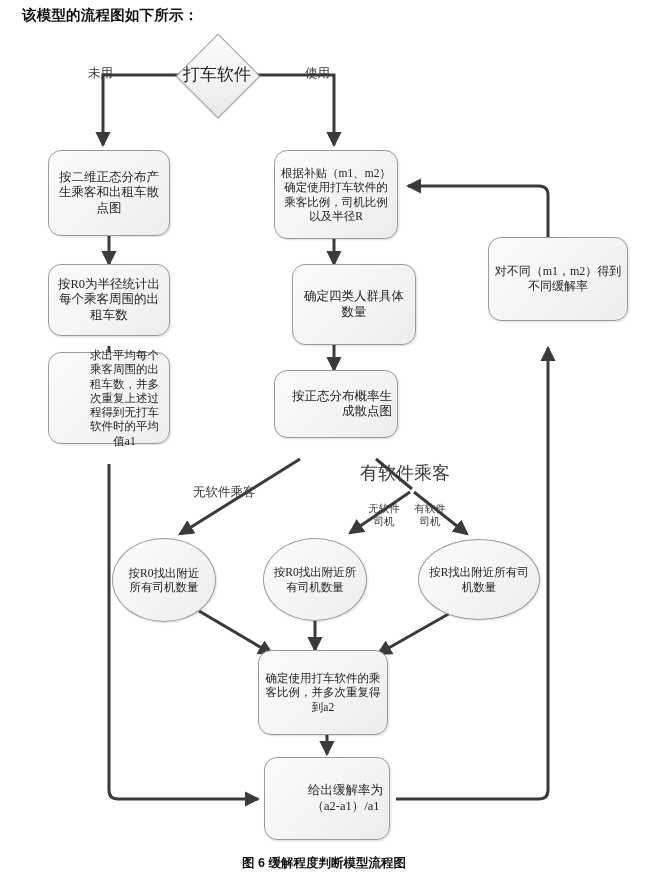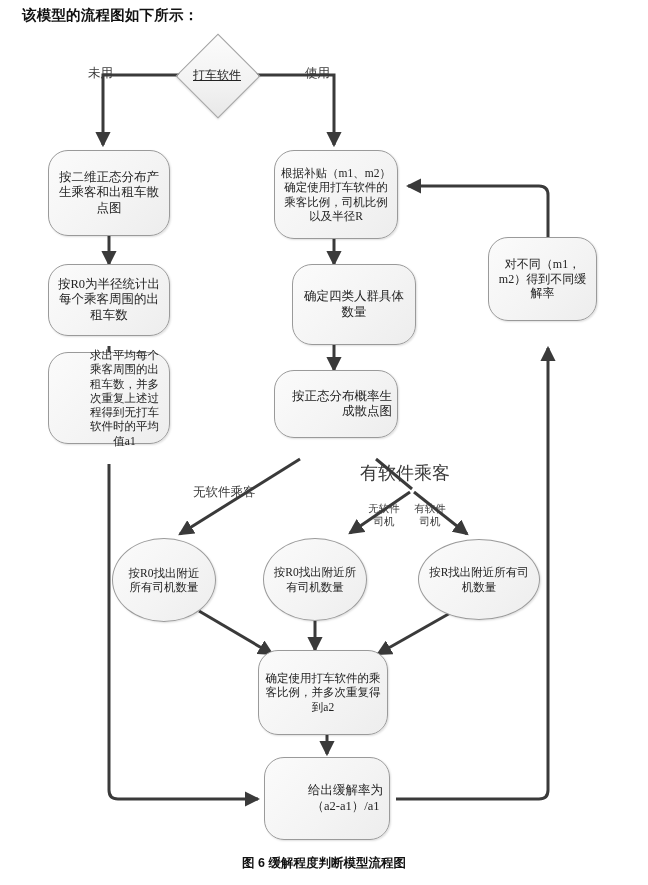--- a/index.html
+++ b/index.html
@@ -56,21 +56,21 @@
     align-items: center;
     justify-content: center;
     text-align: center;
     background: linear-gradient(135deg, #fbfbfb 0%, #f4f4f4 55%, #ededed 100%);
     border: 1px solid #9a9a9a;
     color: #232323;
     line-height: 1.24;
     padding: 3px 5px;
     box-shadow: 1px 1px 2px rgba(0,0,0,0.13);
   }
-  .rbox { border-radius: 20px; }
+  .rbox { border-radius: 13px; }
   .ellipse { border-radius: 50%; }
   .diamond {
     background: none;
     border: none;
     box-shadow: none;
     padding: 0;
   }
   .diamond .dshape {
     position: absolute;
     left: 50%;
@@ -81,23 +81,22 @@
     margin-top: -29px;
     transform: rotate(45deg);
     background: linear-gradient(135deg, #fcfcfc 0%, #f2f2f2 60%, #e8e8e8 100%);
     border: 1px solid #a0a0a0;
     box-shadow: 1px 1px 2px rgba(0,0,0,0.12);
   }
   .diamond .dlabel {
     position: relative;
     z-index: 3;
     white-space: nowrap;
-    font-size: 12px;
+    font-size: 17px;
     color: #232323;
-    text-decoration: underline;
   }
   .edge-label {
     position: absolute;
     white-space: nowrap;
     color: #3b3b3b;
     font-family: "Liberation Serif", "DejaVu Serif", serif;
     text-align: right;
   }
 </style>
 </head>
@@ -162,21 +161,21 @@
 司机</div>
 
   <div class="node rbox" style="left:48px; top:150px; width:122px; height:86px; font-size:12.5px;">按二维正态分布产生乘客和出租车散点图</div>
   <div class="node rbox" style="left:48px; top:264px; width:122px; height:72px; font-size:12.5px;">按R0为半径统计出每个乘客周围的出租车数</div>
   <div class="node rbox" style="left:48px; top:352px; width:122px; height:92px; font-size:11.5px;padding-left:36px;">求出平均每个乘客周围的出租车数，并多次重复上述过程得到无打车软件时的平均值a1</div>
 
   <div class="node rbox" style="left:274px; top:150px; width:124px; height:89px; font-size:11.5px;">根据补贴（m1、m2）确定使用打车软件的乘客比例，司机比例以及半径R</div>
   <div class="node rbox" style="left:292px; top:264px; width:124px; height:81px; font-size:12.5px;">确定四类人群具体数量</div>
   <div class="node rbox" style="left:274px; top:370px; width:124px; height:68px; font-size:12.5px;text-align:right;">按正态分布概率生成散点图</div>
 
-  <div class="node rbox" style="left:488px; top:237px; width:109px; height:84px; font-size:12px;">对不同（m1，m2）得到不同缓解率</div>
+  <div class="node rbox" style="left:488px; top:237px; width:140px; height:84px; font-size:12px;">对不同（m1，m2）得到不同缓解率</div>
 
   <div class="node ellipse" style="left:112px; top:538px; width:104px; height:84px; font-size:11.5px; padding:4px 10px;">按R0找出附近所有司机数量</div>
   <div class="node ellipse" style="left:263px; top:538px; width:104px; height:83px; font-size:11.5px; padding:4px 8px;">按R0找出附近所有司机数量</div>
   <div class="node ellipse" style="left:418px; top:539px; width:122px; height:81px; font-size:11.5px; padding:4px 10px;">按R找出附近所有司机数量</div>
 
   <div class="node rbox" style="left:258px; top:650px; width:130px; height:85px; font-size:11.5px;">确定使用打车软件的乘客比例，并多次重复得到a2</div>
 
   <div class="node rbox" style="left:264px; top:757px; width:126px; height:83px; font-size:12.5px;padding-left:42px;">给出缓解率为（a2-a1）/a1</div>
 
   <div id="caption">图 6  缓解程度判断模型流程图</div>

